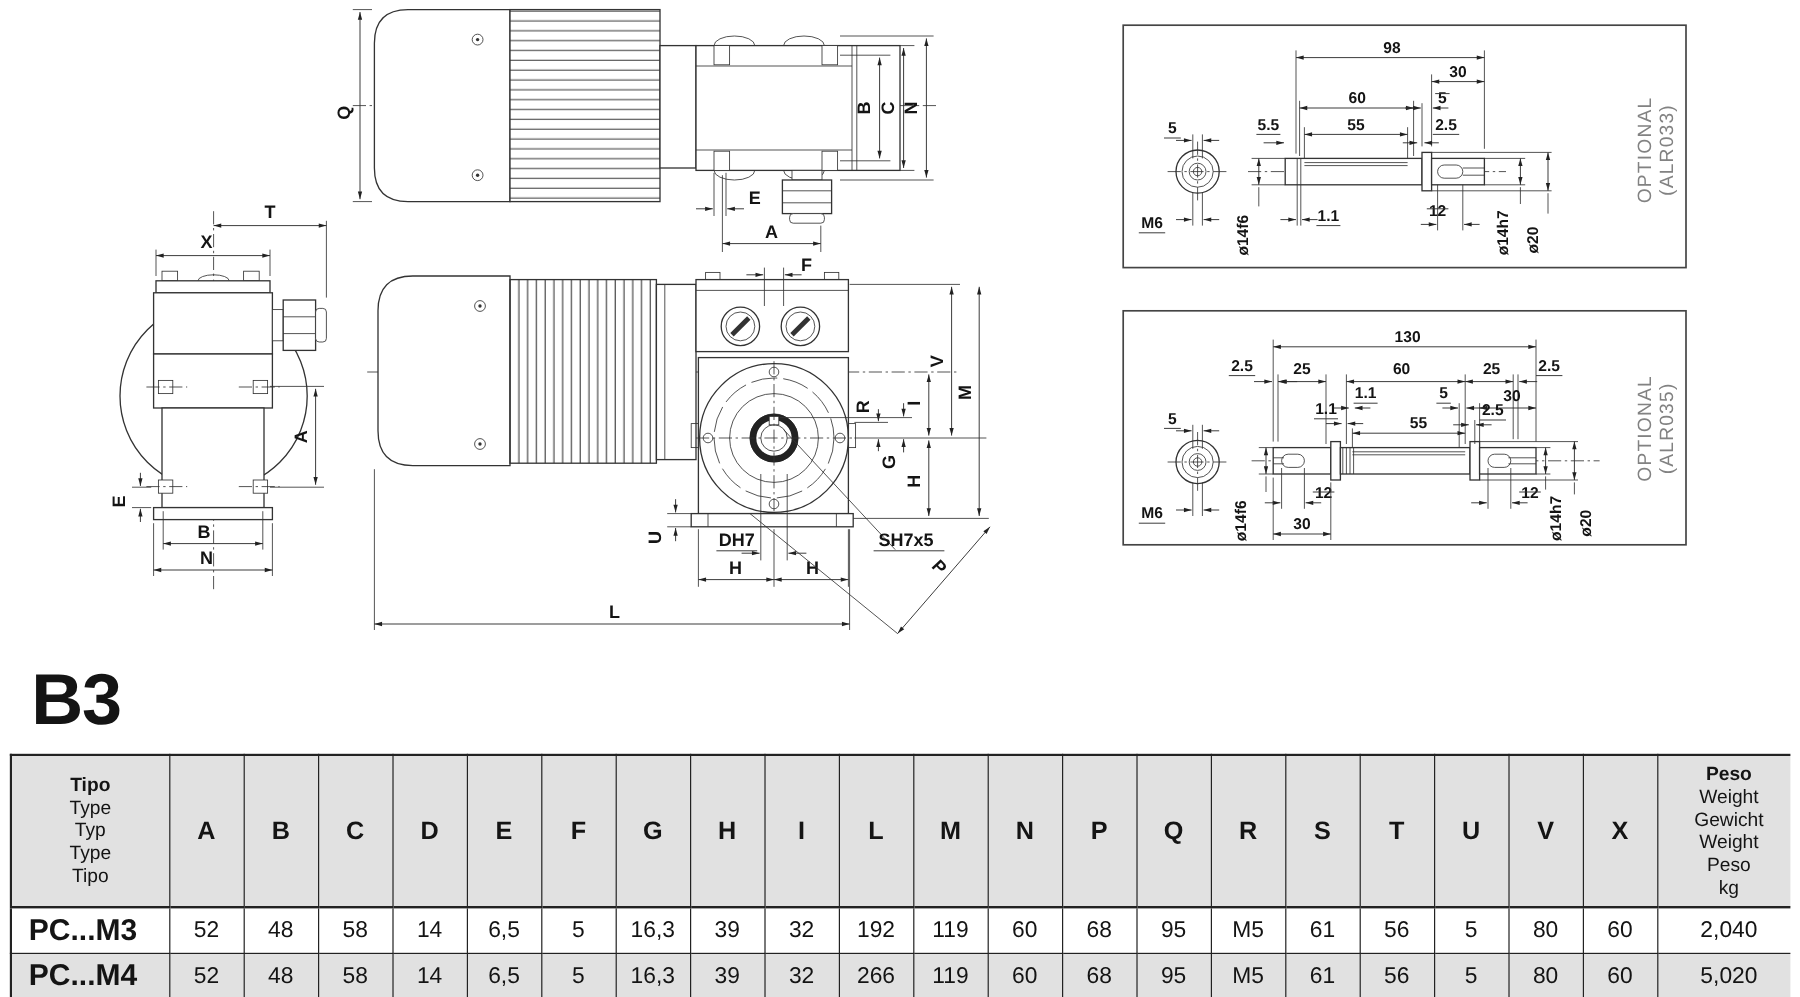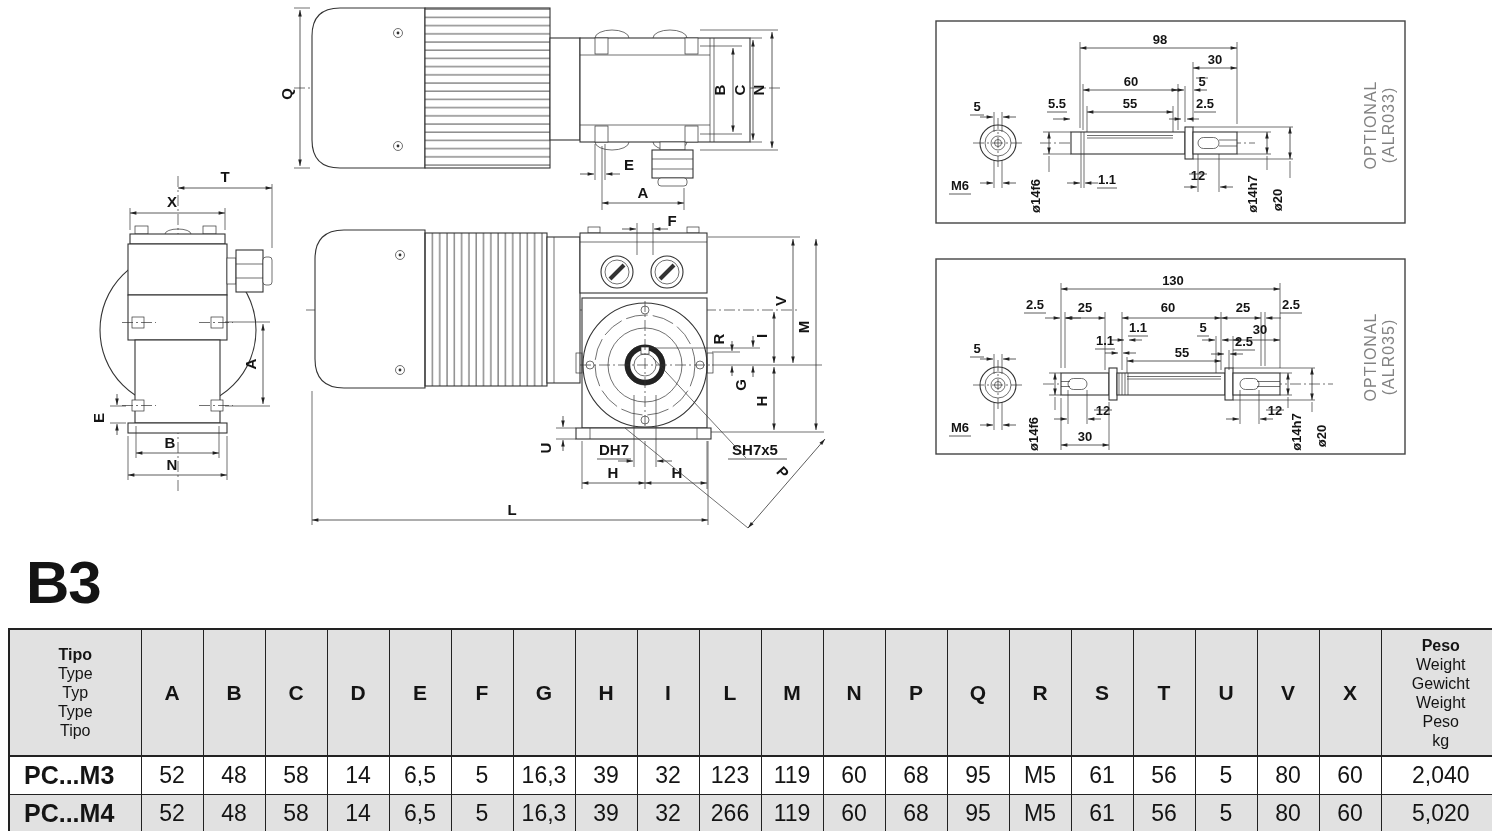--- a/index.html
+++ b/index.html
@@ -22,21 +22,21 @@
   #tableWrap{left:8px;top:628px;width:1484px;height:203px;overflow:hidden;}
   table.dim{border-collapse:collapse;table-layout:fixed;width:1484px;border:2px solid #222;}
   table.dim td{border:1px solid #222;text-align:center;vertical-align:middle;padding:0;}
   tr.hdr td{background:#e1e1e1;height:125px;border-bottom:2px solid #222;}
   tr.r0 td{background:#ffffff;height:37px;}
   tr.r1 td{background:#e1e1e1;height:37px;}
   .hline{font-size:16px;line-height:19px;}
   .hline.b{font-weight:bold;}
   .dimhead{font-size:21px;font-weight:bold;}
   .rowname{font-size:25px;font-weight:bold;text-align:left !important;padding-left:14px !important;}
-  .val{font-size:23px;}
+  .val{font-size:19px;}
 </style>
 </head>
 <body>
 
 <svg class="abs" style="left:280px;top:0px" width="510" height="230" viewBox="0 0 510 230">
   <defs>
     <marker id="aT" viewBox="0 0 10 10" refX="10" refY="5" markerWidth="11" markerHeight="8" orient="auto-start-reverse">
       <path d="M0,2.2 L10,5 L0,7.8 z" fill="#222"></path>
     </marker>
     <pattern id="finH" width="130" height="8.2" patternUnits="userSpaceOnUse">
@@ -560,21 +560,21 @@
     <td class="rowname">PC...M3</td>
     <td class="val">52</td>
     <td class="val">48</td>
     <td class="val">58</td>
     <td class="val">14</td>
     <td class="val">6,5</td>
     <td class="val">5</td>
     <td class="val">16,3</td>
     <td class="val">39</td>
     <td class="val">32</td>
-    <td class="val">123</td>
+    <td class="val">192</td>
     <td class="val">119</td>
     <td class="val">60</td>
     <td class="val">68</td>
     <td class="val">95</td>
     <td class="val">M5</td>
     <td class="val">61</td>
     <td class="val">56</td>
     <td class="val">5</td>
     <td class="val">80</td>
     <td class="val">60</td>

